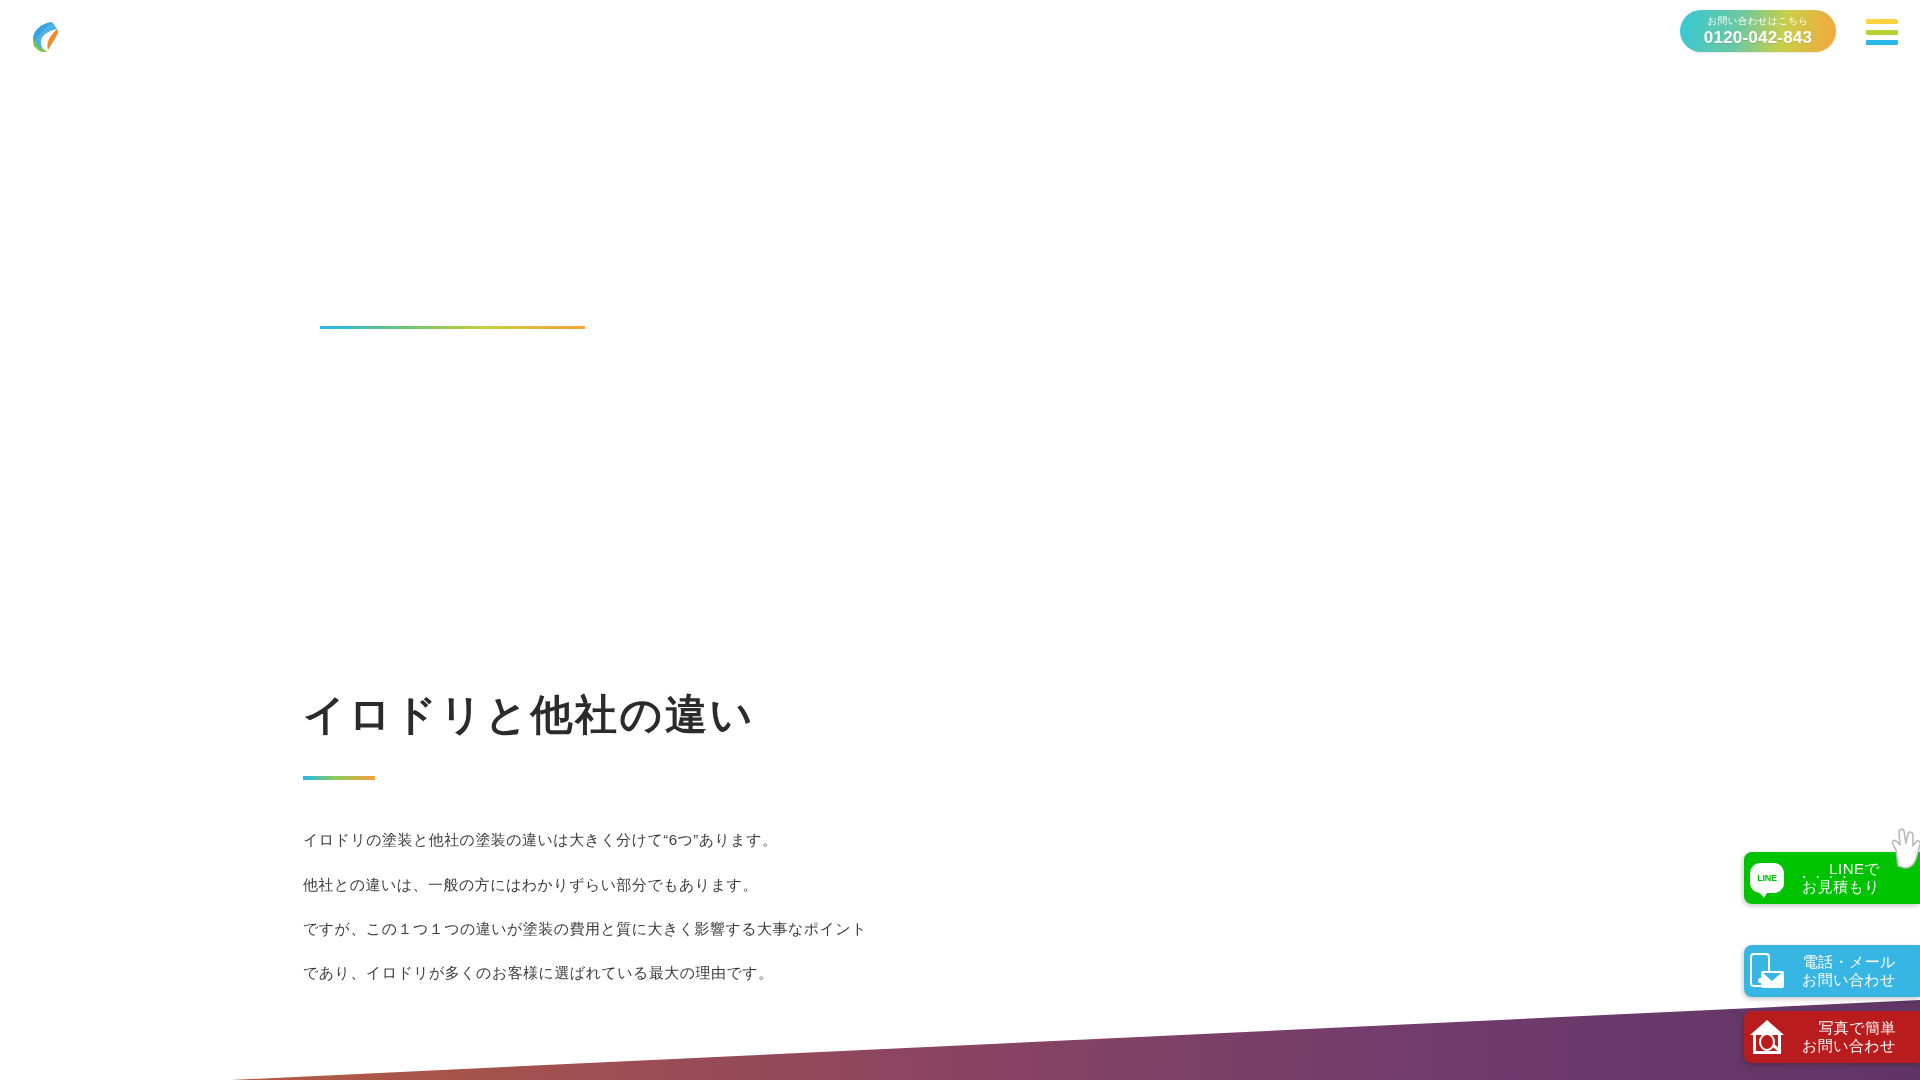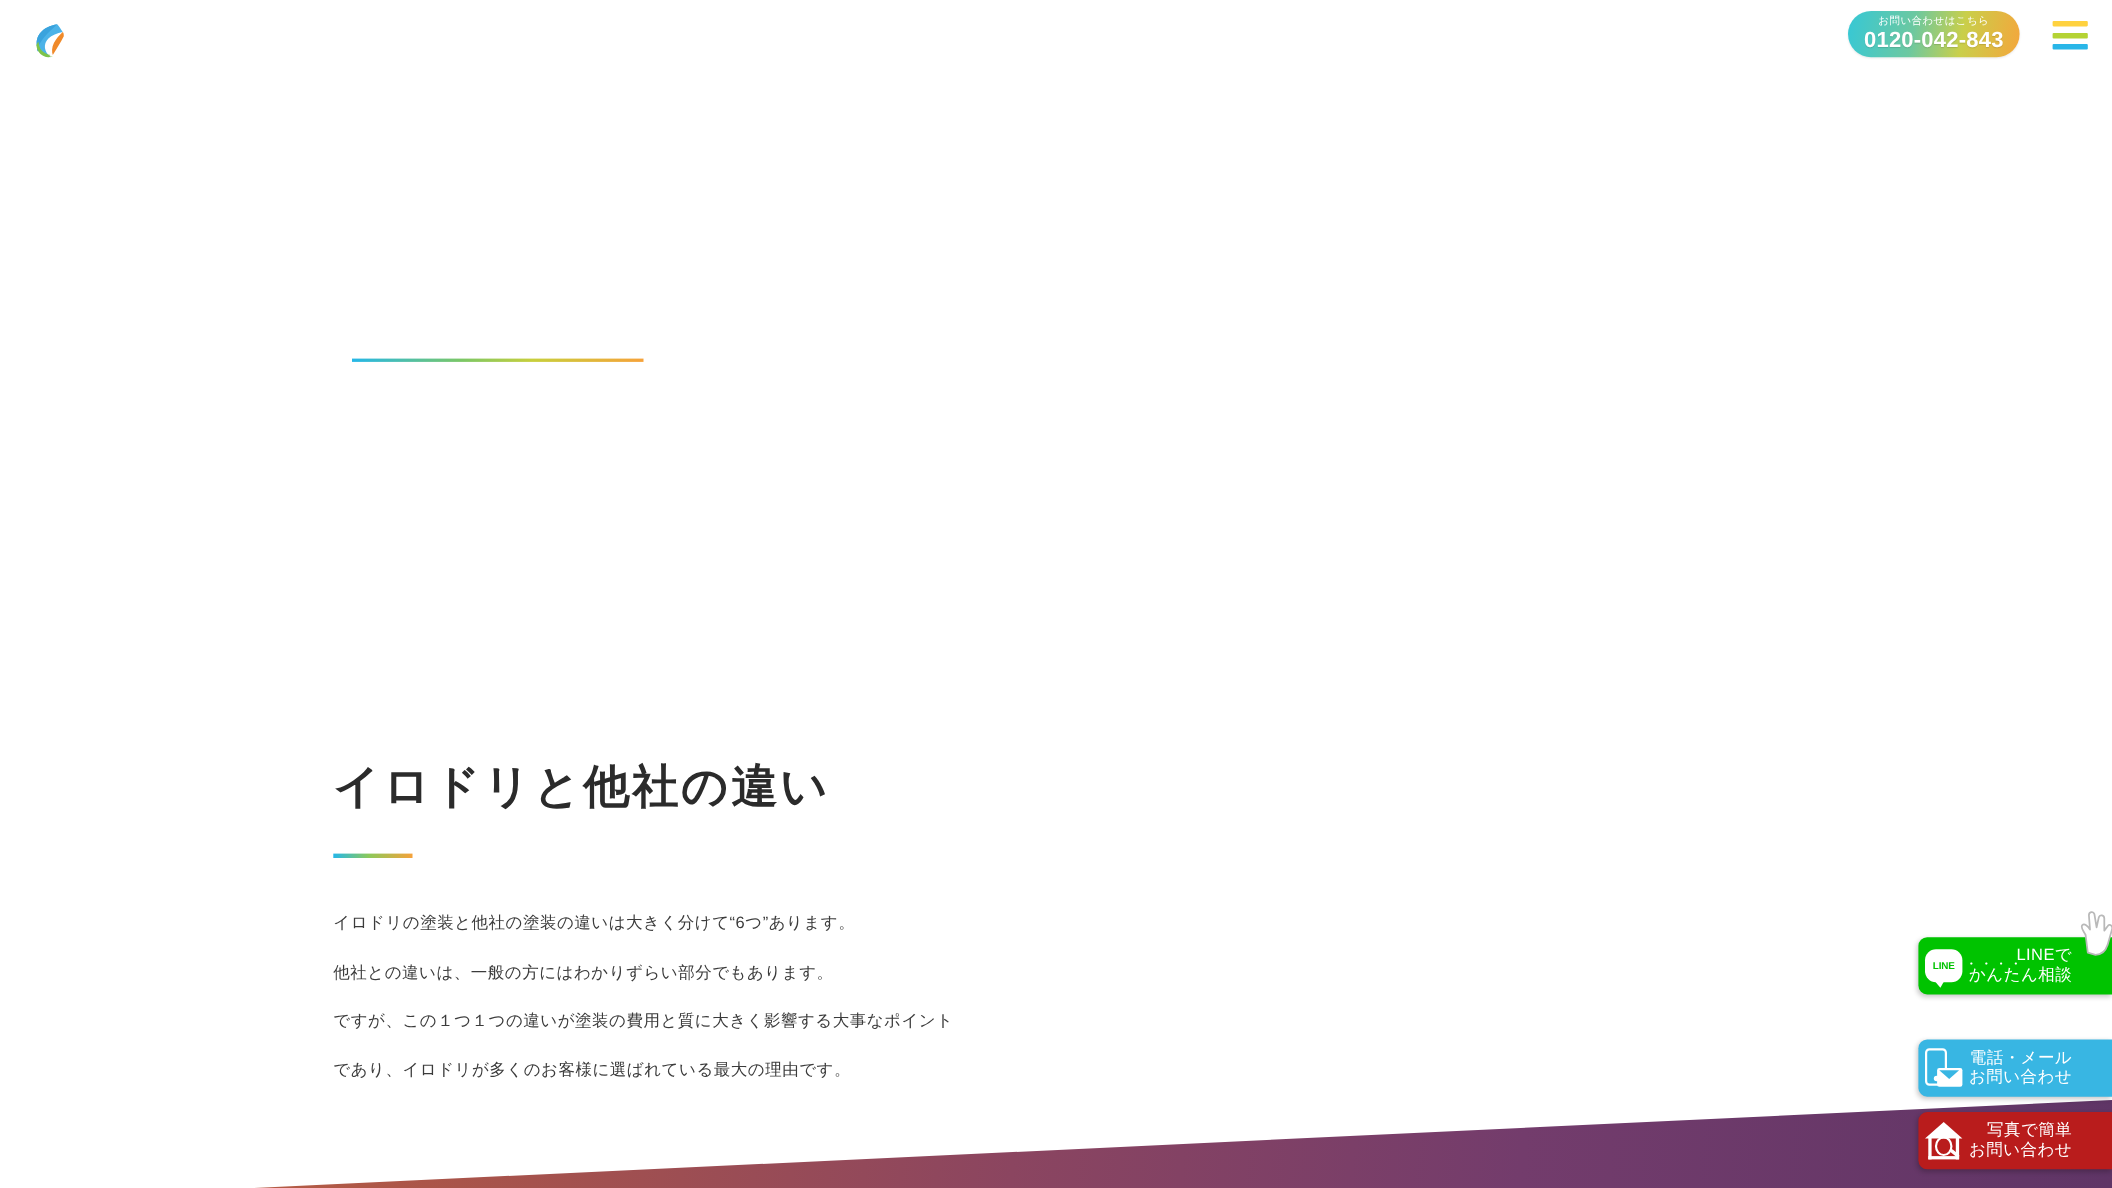--- a/index.html
+++ b/index.html
@@ -29,21 +29,21 @@
     background:linear-gradient(100deg,#36c8d6 0%,#6cc8a0 38%,#c9cf4a 66%,#f4a63c 100%);
     display:flex; flex-direction:column; align-items:center; justify-content:center;
     cursor:pointer; box-shadow:0 1px 2px rgba(0,0,0,.10);
     text-decoration:none;
   }
   .tel-pill .tel-kicker {
     font-size:9.5px; color:#ffffff; letter-spacing:.4px; line-height:1;
     margin-bottom:3px; font-weight:400;
   }
   .tel-pill .tel-number {
-    font-size:20px; color:#ffffff; font-weight:700; line-height:1;
+    font-size:17px; color:#ffffff; font-weight:700; line-height:1;
     letter-spacing:.2px;
     text-shadow:0 1px 1px rgba(0,0,0,.13);
   }
   .hamburger {
     position:absolute; right:22px; top:19px;
     width:32px; height:26px; display:flex; flex-direction:column;
     justify-content:space-between; cursor:pointer;
   }
   .hamburger span { display:block; height:5px; border-radius:1px; width:100%; }
   .hamburger span.l1 { background:#ffd23f; }
@@ -90,20 +90,21 @@
   
   .side-widgets {
     position:absolute; right:0; top:852px; width:180px; z-index:80;
   }
   .side-btn {
     position:relative; display:flex; align-items:center;
     height:52px; margin-bottom:14px; margin-left:4px;
     border-radius:8px 0 0 8px; cursor:pointer;
     box-shadow:-1px 2px 5px rgba(0,0,0,.22);
     overflow:visible;
+    gap:12px;
   }
   .side-btn .sb-icon {
     width:46px; height:52px; display:flex; align-items:center;
     justify-content:center; flex:none;
   }
   .side-btn .sb-text {
     display:flex; flex-direction:column; justify-content:center;
     color:#fff; font-weight:400; line-height:1.18;
     font-size:15px; letter-spacing:.4px; padding-right:8px;align-items:flex-end;
   }
@@ -225,21 +226,21 @@
   <aside class="side-widgets">
 
     <div class="side-btn sb-line">
       <div class="sb-icon">
         <div class="line-bubble">
           <span class="lb-txt">LINE</span>
         </div>
       </div>
       <div class="sb-text">
         <span>LINEで</span>
-        <span class="dotted-top">かんたん相談</span>
+        <span class="dotted-top">お見積もり</span>
       </div>
       <svg class="hand-cursor" viewBox="0 0 40 44">
         <path d="M14 40 L12 24 C10 20 7 17 9 15 C11 13 14 16 16 19 L15 6 C15 3 19 2 20 5 L22 17 L24 8 C25 5 29 6 29 9 L29 20 L32 16 C34 13 37 16 36 19 L32 33 C30 39 26 42 21 42 Z" fill="#ffffff" stroke="#b9b9b9" stroke-width="1.6" stroke-linejoin="round"></path>
       </svg>
     </div>
 
     <div class="side-btn sb-mail">
       <div class="sb-icon">
         <div class="phone-mail-icon">
           <span class="ph"></span>

